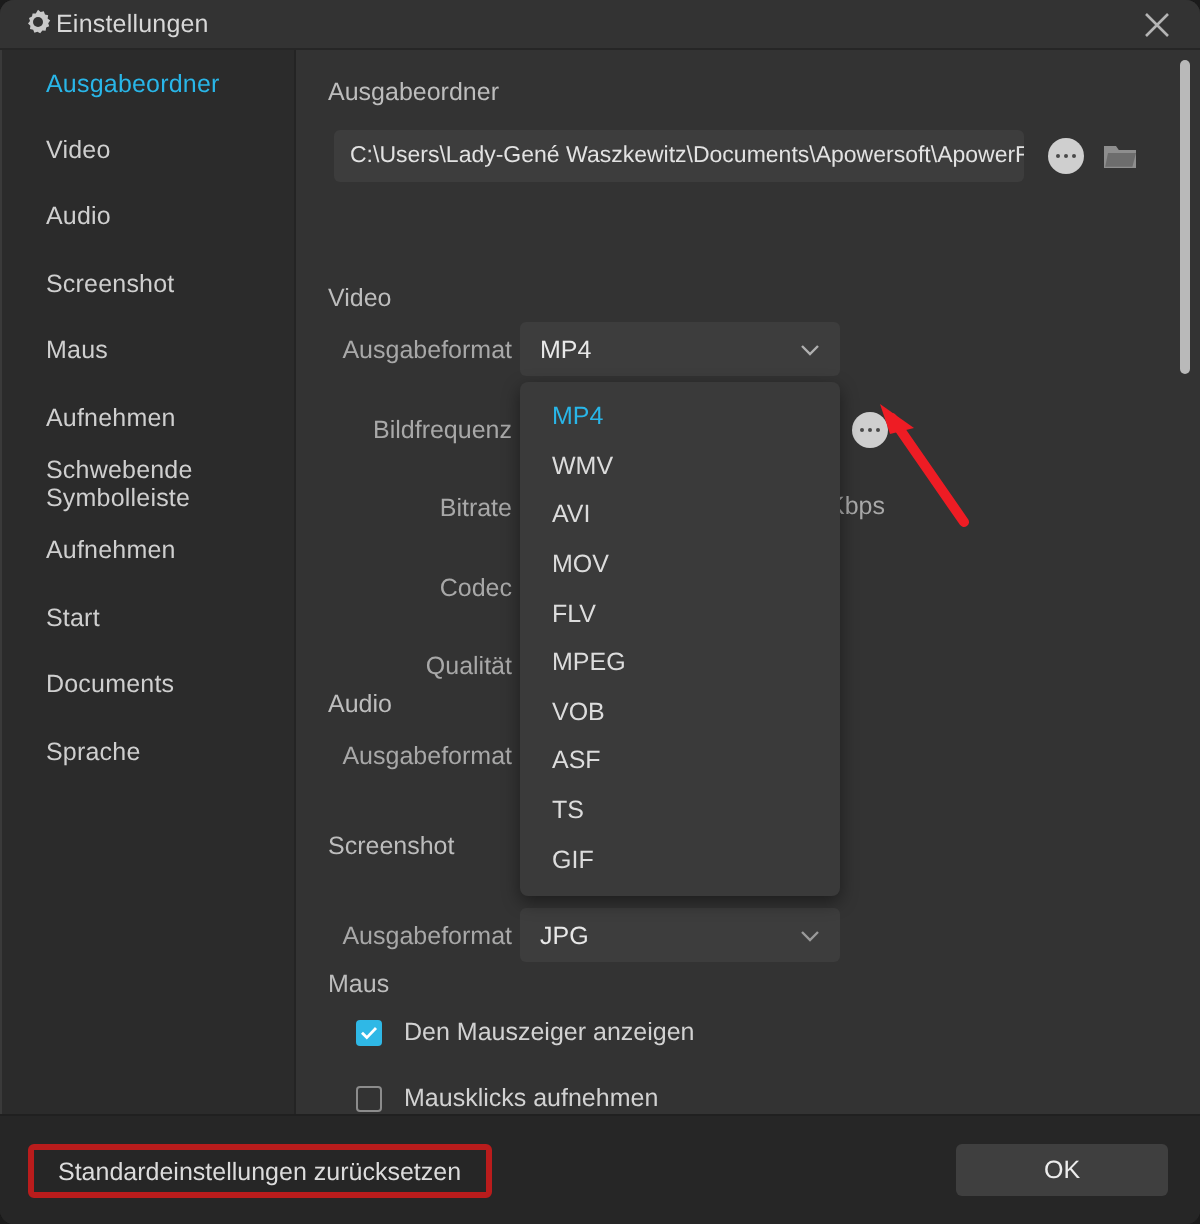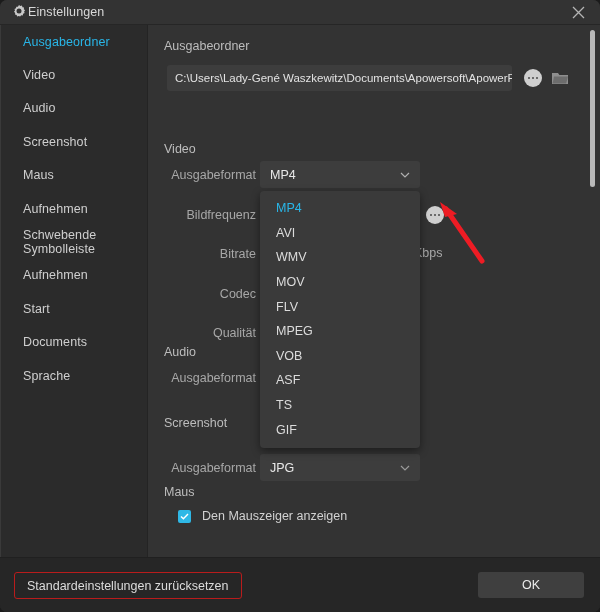--- a/index.html
+++ b/index.html
@@ -241,21 +241,21 @@
     background: #262626;
     border-top: 1px solid #202020;
     box-sizing: border-box;
   }
   #reset-btn {
     position: absolute;
     left: 14px; top: 14px;
     height: 27px;
     padding: 0 12px;
     background: transparent;
-    border: 1px solid #b91c1c;
+    border: 3px solid #b91c1c;
     border-radius: 3px;
     color: #dcdcdc;
     font-size: 12.5px;
     font-family: "Liberation Sans", sans-serif;
     display: flex;
     align-items: center;
   }
   #ok-btn {
     position: absolute;
     right: 16px; top: 14px;
@@ -375,25 +375,29 @@
 
     <div class="group-title" style="top:460px;">Maus</div>
     <div class="check-row" style="top:484px;">
       <div class="cbox on">
         <svg width="9" height="7" viewBox="0 0 9 7">
             <path d="M1 3.4 L3.4 5.8 L8 1" stroke="#ffffff" stroke-width="1.4" fill="none"></path>
           </svg>
       </div>
       <span>Den Mauszeiger anzeigen</span>
     </div>
+    <div class="check-row" style="top:517px;">
+      <div class="cbox off"></div>
+      <span>Mausklicks aufnehmen</span>
+    </div>
 
     <div id="dropdown" style="left:112px; top:166px;">
       <div class="dd-item selected">MP4</div>
+      <div class="dd-item">WMV</div>
       <div class="dd-item">AVI</div>
-      <div class="dd-item">WMV</div>
       <div class="dd-item">MOV</div>
       <div class="dd-item">FLV</div>
       <div class="dd-item">MPEG</div>
       <div class="dd-item">VOB</div>
       <div class="dd-item">ASF</div>
       <div class="dd-item">TS</div>
       <div class="dd-item">GIF</div>
     </div>
 
     <svg id="arrow-annotation" width="60" height="68" viewBox="0 0 60 68">

